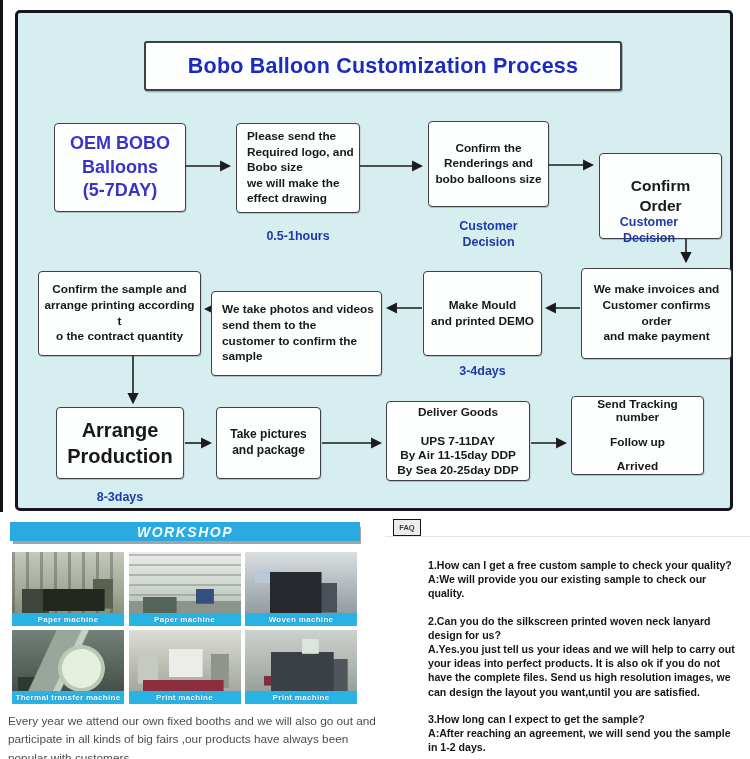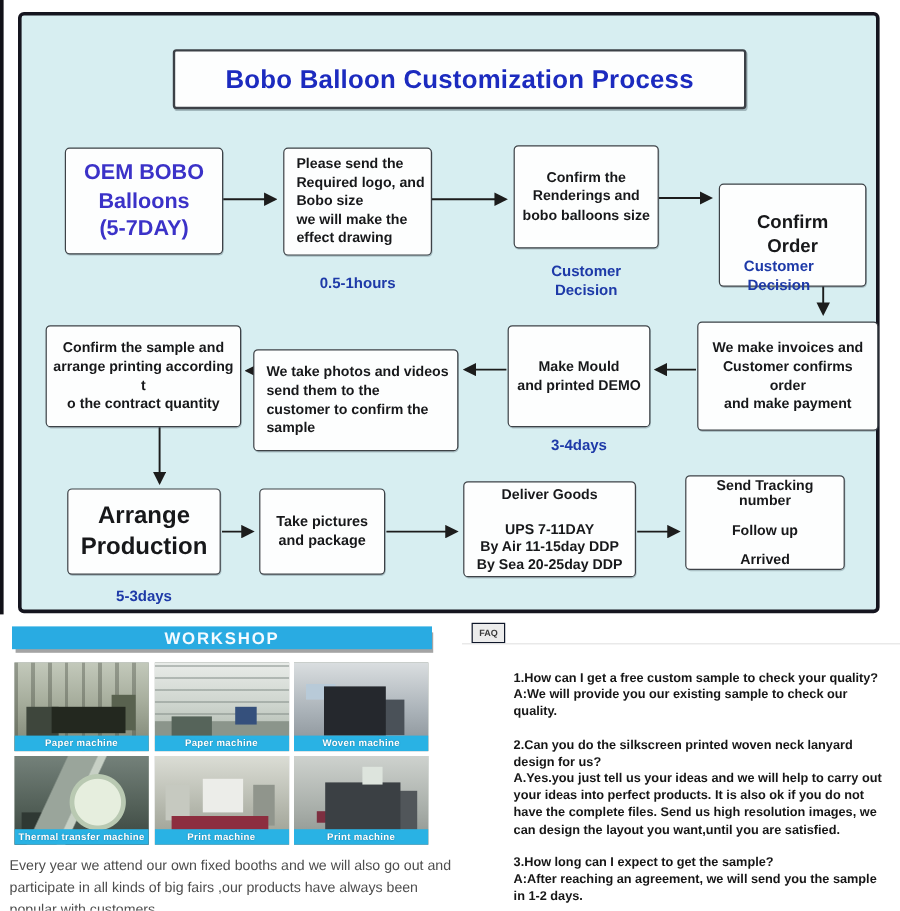--- a/index.html
+++ b/index.html
@@ -25,21 +25,21 @@
   .blue-box-text { color:#3b32c8; font-size:18px; }
   .big-text { font-size:15.5px; }
   .fc-label { position:absolute; color:#1e3aa8; font-weight:bold; font-size:12.5px;
               text-align:center; white-space:pre-line; line-height:1.25; }
   svg.arrows { position:absolute; left:0; top:0; width:712px; height:495px; pointer-events:none; }
 
   
   .ws-header { position:absolute; left:10px; top:522px; width:350px; height:19px;
                background:#29abe2; color:#f4fbff; font-weight:bold; font-size:14px;
                display:flex; align-items:center; justify-content:center; letter-spacing:1.5px;
-               box-shadow:2px 4px 0 -1px rgba(90,90,90,.55); }
+               box-shadow:2px 4px 0 -1px rgba(90,90,90,.55);font-style:italic; }
   .ws-grid { position:absolute; left:12px; top:552px; width:345px;
              display:grid; grid-template-columns:repeat(3,112px); grid-auto-rows:74px;
              column-gap:4.5px; row-gap:4px; }
   .ws-cell { position:relative; overflow:hidden; background:#9aa29a; }
   .ws-scene { position:absolute; inset:0; }
   .ws-caption { position:absolute; left:0; right:0; bottom:0; height:13px; background:#29b2e4;
                 color:#ffffff; font-size:8px; font-weight:bold; display:flex;
                 align-items:center; justify-content:center; letter-spacing:.3px;
                 text-shadow:0 0 1px rgba(0,60,90,.6); white-space:nowrap;margin-top:16px; }
   .scene-1 { background:
@@ -164,21 +164,21 @@
 
 UPS  7-11DAY
 By Air 11-15day DDP
 By Sea 20-25day DDP</div>
     <div class="fc-box" style="left:553px; top:383px; width:133px; height:79px; line-height:1.05;">Send  Tracking number
 
 Follow up
 
 Arrived</div>
 
-    <div class="fc-label" style="left:38px; top:477px; width:128px;">5-3days</div>
+    <div class="fc-label" style="left:38px; top:477px; width:128px;">8-3days</div>
   </section>
 
   <div class="ws-header">WORKSHOP</div>
 
   <div class="ws-grid">
     <div class="ws-cell">
       <div class="ws-scene scene-1"></div>
       <div class="ws-caption">Paper machine</div>
     </div>
     <div class="ws-cell">

